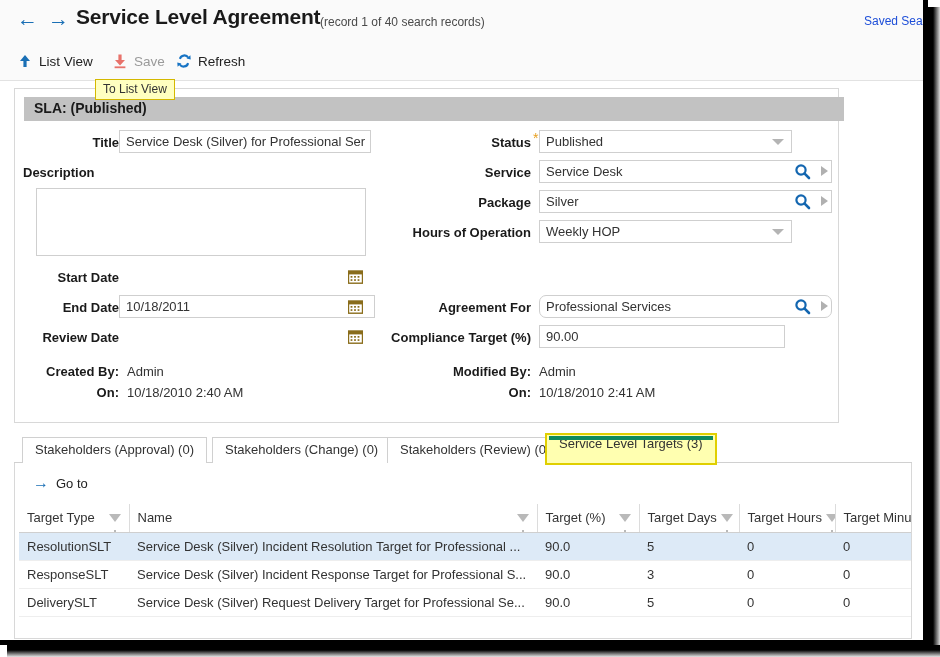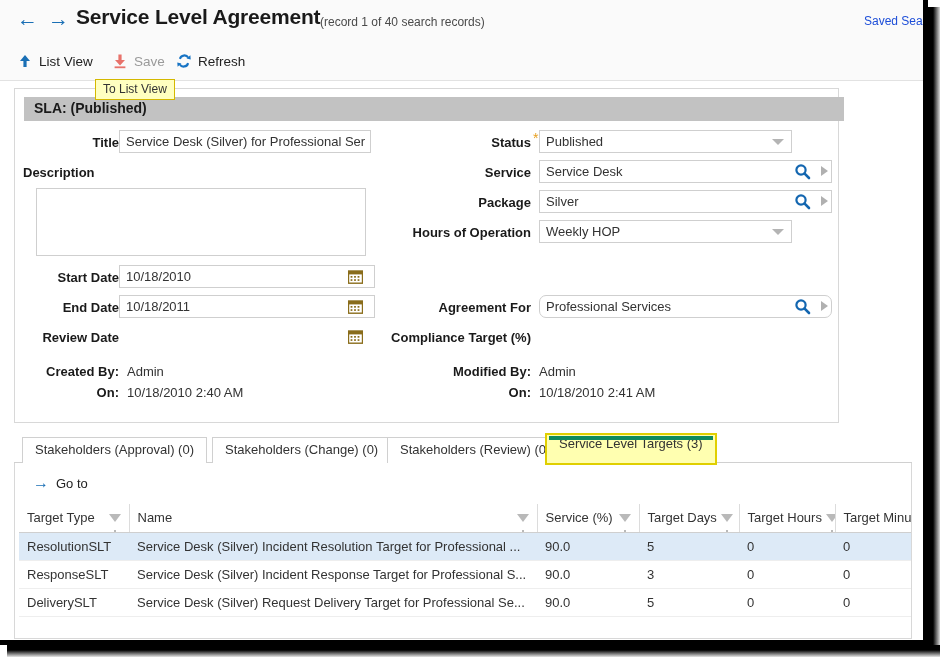--- a/index.html
+++ b/index.html
@@ -289,21 +289,20 @@
 
     <div class="section-bar">SLA: (Published)</div>
 
     <div class="lbl" style="left:16px; top:46px; width:88px;">Title</div>
     <div class="inp" style="left:104px; top:41px; width:252px;">Service Desk (Silver) for Professional Ser</div>
 
     <div class="lbl" style="left:8px; top:76px; width:96px; text-align:left;">Description</div>
     <div class="inp ta" style="left:21px; top:99px; width:330px;"></div>
 
     <div class="lbl" style="left:16px; top:181px; width:88px;">Start Date</div>
-    <div class="inp" style="left:104px; top:176px; width:256px;">10/18/2010</div>
     <span class="cal" style="left:333px; top:180px;">
       <svg width="15" height="15" viewBox="0 0 15 15">
         <rect x="0.5" y="2" width="14" height="12.2" fill="#fff" stroke="#8a6d1b" stroke-width="1.4"></rect>
         <rect x="0.5" y="2" width="14" height="3.4" fill="#8a6d1b"></rect>
         <rect x="2.6" y="7" width="1.8" height="1.7" fill="#8a6d1b"></rect>
         <rect x="6.1" y="7" width="1.8" height="1.7" fill="#8a6d1b"></rect>
         <rect x="9.6" y="7" width="1.8" height="1.7" fill="#8a6d1b"></rect>
         <rect x="2.6" y="10.2" width="1.8" height="1.7" fill="#8a6d1b"></rect>
         <rect x="6.1" y="10.2" width="1.8" height="1.7" fill="#8a6d1b"></rect>
         <rect x="9.6" y="10.2" width="1.8" height="1.7" fill="#8a6d1b"></rect>
@@ -372,20 +371,21 @@
     <div class="inp" style="left:524px; top:206px; width:293px;border-radius:7px;">Professional Services</div>
     <span class="mag" style="left:779px; top:209px;">
       <svg width="17" height="17" viewBox="0 0 17 17">
         <circle cx="7" cy="7" r="4.6" fill="none" stroke="#1366b0" stroke-width="2.2"></circle>
         <line x1="10.4" y1="10.4" x2="15" y2="15" stroke="#1366b0" stroke-width="2.6" stroke-linecap="round"></line>
       </svg>
     </span>
     <span class="caret-rt" style="left:806px; top:212px;"></span>
 
     <div class="lbl" style="left:360px; top:241px; width:156px;">Compliance Target (%)</div>
+    <div class="inp" style="left:524px; top:236px; width:246px;">90.00</div>
 
     <div class="ro-lbl" style="left:20px; top:275px; width:84px;">Created By:</div>
     <div class="ro-val" style="left:112px; top:275px;">Admin</div>
 
     <div class="ro-lbl" style="left:20px; top:296px; width:84px;">On:</div>
     <div class="ro-val" style="left:112px; top:296px;">10/18/2010 2:40 AM</div>
 
     <div class="ro-lbl" style="left:406px; top:275px; width:110px;">Modified By:</div>
     <div class="ro-val" style="left:524px; top:275px;">Admin</div>
 
@@ -433,21 +433,21 @@
             </div>
           </th>
           <th>
             <div class="th-in">
               <span>Name</span>
               <span class="funnel"></span>
             </div>
           </th>
           <th>
             <div class="th-in">
-              <span>Service (%)</span>
+              <span>Target (%)</span>
               <span class="funnel"></span>
             </div>
           </th>
           <th>
             <div class="th-in">
               <span>Target Days</span>
               <span class="funnel"></span>
             </div>
           </th>
           <th>

